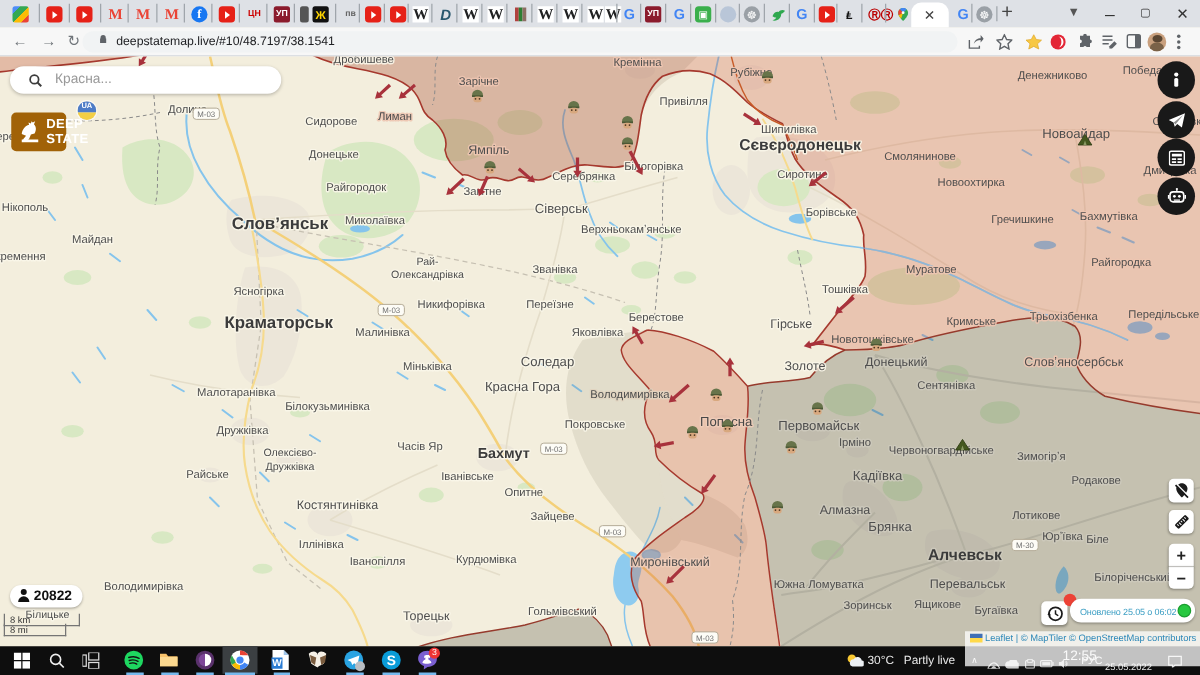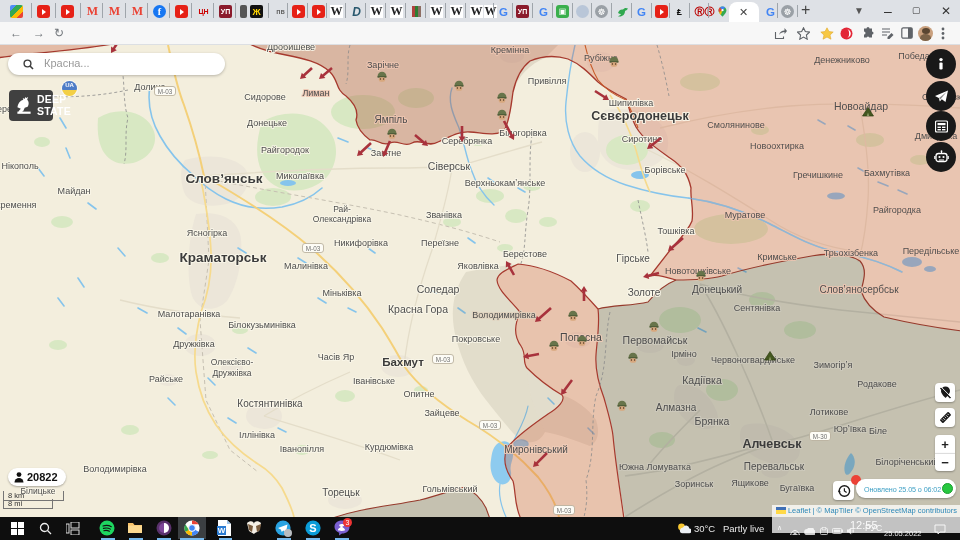--- a/index.html
+++ b/index.html
@@ -26,21 +26,21 @@
 #omni .lock{position:absolute;left:13px;top:3px;width:7px;height:7px}
 #omni .url{position:absolute;left:27px;top:0}
 .ri{position:absolute;top:5px;font-size:11px;color:#5f6368}
 
 #task{position:absolute;left:0;top:517px;width:960px;height:23px;background:#0e0e0e;color:#fff}
 .tk{position:absolute;top:3px;width:16px;height:16px}
 .tkul{position:absolute;top:20.5px;height:2px;background:#76b9ed}
 .trytxt{position:absolute;color:#e8e8e8;font-size:9px;top:6px}
 #search{position:absolute;left:8px;top:8px;width:217px;height:22px;background:#fff;border-radius:11px;box-shadow:0 1px 3px rgba(0,0,0,.25)}
 #search .ph{position:absolute;left:36px;top:4px;color:#999;font-size:11px}
-#logo{position:absolute;left:9px;top:45px;width:44px;height:31px;background:#404040;border-radius:4px}
+#logo{position:absolute;left:9px;top:45px;width:44px;height:31px;background:#a16207;border-radius:4px}
 #logo .t{position:absolute;left:28px;top:3px;color:#fff;font-weight:bold;font-size:10.5px;line-height:12px;letter-spacing:.2px}
 #ua{position:absolute;left:62px;top:36px;width:15px;height:15px;border-radius:50%;overflow:hidden;box-shadow:0 0 0 1px rgba(255,255,255,.6)}
 #ua .b{position:absolute;left:0;top:0;width:15px;height:8.5px;background:#4d7cc7;color:#fff;font-size:6px;font-weight:bold;text-align:center;line-height:9px}
 #ua .y{position:absolute;left:0;top:8.5px;width:15px;height:6.5px;background:#f3cf45}
 .blk{position:absolute;left:926px;width:30px;height:30px;border-radius:50%;background:#191919;display:flex;align-items:center;justify-content:center}
 .wbtn{position:absolute;left:935px;width:20px;height:19px;background:#fff;border-radius:4px;box-shadow:0 1px 2px rgba(0,0,0,.3);display:flex;align-items:center;justify-content:center;font-size:13px;color:#222}
 #cnt{position:absolute;left:8px;top:423px;height:18px;background:#fff;border-radius:9px;box-shadow:0 1px 2px rgba(0,0,0,.3);padding:0 8px 0 6px;font-size:11px;font-weight:bold;color:#111;line-height:18px}
 #upd{position:absolute;left:856px;top:434px;width:100px;height:19px;background:#fff;border-radius:9px;box-shadow:0 1px 2px rgba(0,0,0,.3)}
 #upd .t{position:absolute;left:8px;top:5.5px;font-size:7.2px;letter-spacing:-0.1px;color:#3d9fc4;white-space:nowrap}
 #upd .g{position:absolute;right:3.5px;top:4px;width:11px;height:11px;border-radius:50%;background:#27c840;border:1px solid #1a9e2f}
@@ -500,20 +500,26 @@
     <span class="tb" style="left:777px"></span>
       <span class="tb" style="left:797px;height:12px;top:5px"></span>
     <div id="atab">
         <span class="x">✕</span>
       </div>
   </div>
   <div id="bar">
     <div class="nv" style="left:10px">←</div>
     <div class="nv" style="left:33px">→</div>
     <div class="nv" style="left:54px">↻</div>
+    <div id="omni">
+      <svg class="lock" viewBox="0 0 10 10">
+          <path d="M2 4V3a3 3 0 0 1 6 0v1h.5v5h-7V4z" fill="#5f6368"></path>
+        </svg>
+      <span class="url">deepstatemap.live/#10/48.7197/38.1541</span>
+    </div>
     <svg class="ri" style="left:774px" width="13" height="13" viewBox="0 0 13 13">
         <path d="M1.5 5 v6.5 h8 V9.5" fill="none" stroke="#5f6368" stroke-width="1.1"></path>
         <path d="M5 8 C6 4.5 8 3.5 10.5 3.5 V1 L13 4 L10.5 7 V5 C8.5 5 6.5 5.8 5 8z" fill="#5f6368"></path>
       </svg>
     <svg class="ri" style="left:797px" width="13" height="13" viewBox="0 0 13 13">
         <path d="M6.5 0.8 L8.3 4.6 L12.5 5.1 L9.4 8 L10.2 12.2 L6.5 10.1 L2.8 12.2 L3.6 8 L0.5 5.1 L4.7 4.6z" fill="none" stroke="#5f6368" stroke-width="1.1"></path>
       </svg>
     <svg class="ri" style="left:820px" width="14" height="13" viewBox="0 0 14 13">
         <path d="M7 0.8 L9 4.6 L13.2 5.1 L10 8 L11 12.2 L7 10.1 L3 12.2 L4 8 L0.8 5.1 L5 4.6z" fill="#f7c844" stroke="#e0a92e" stroke-width=".6"></path>
       </svg>

